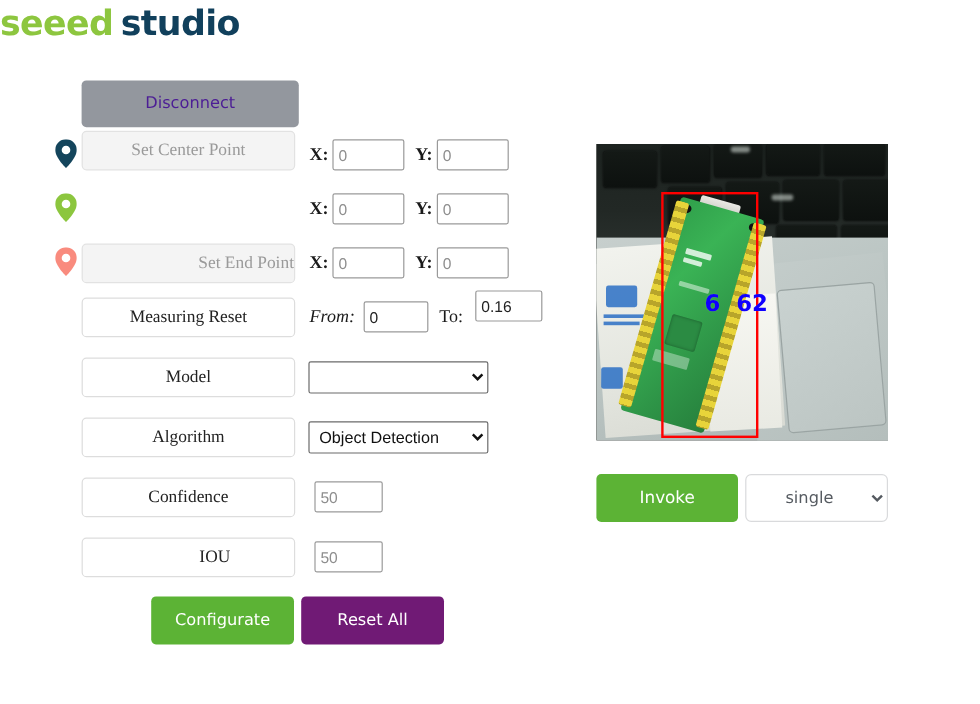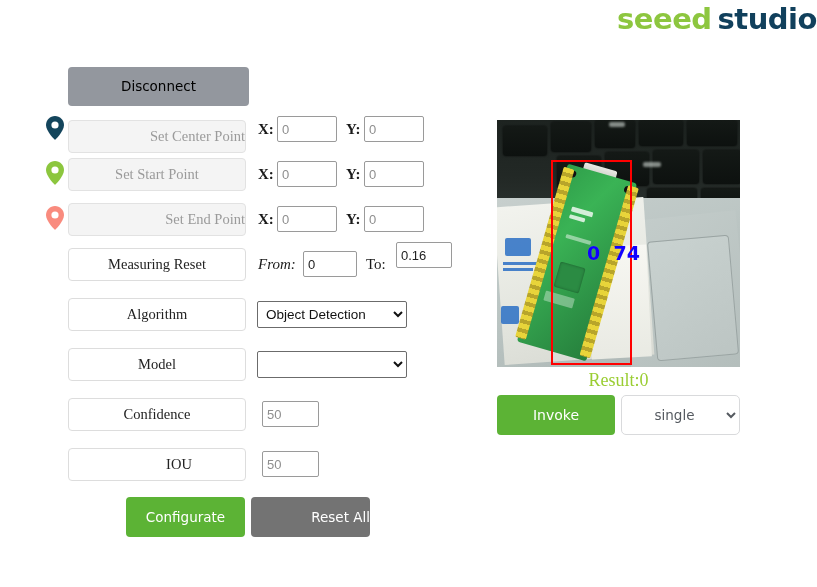--- a/index.html
+++ b/index.html
@@ -9,21 +9,21 @@
     width: 817px; height: 587px;
     background: #ffffff;
     font-family: "Liberation Serif", serif;
     overflow: hidden;
   }
   .page { position: relative; width: 817px; height: 587px; }
 
   
   .logo {
     position: absolute; left: 0; top: 0; width: 817px;
-    text-align: right;
+    text-align: left;
     padding-top: 2px;
     font-family: "DejaVu Sans", sans-serif;
     font-size: 29px;
     font-weight: 700;
     letter-spacing: -0.5px;
     white-space: nowrap;
   }
   .logo .seeed { color: #8DC63F; }
   .logo .studio { color: #11405C; margin-left: 6px; }
 
@@ -31,21 +31,21 @@
   .left-col { position: absolute; left: 0; top: 52px; width: 480px; }
 
   .row { position: relative; height: 45px; }
 
   
   .btn-disconnect {
     position: absolute; left: 68px; top: 15px;
     width: 181px; height: 39px;
     background: #93979E;
     border: none; border-radius: 4px;
-    color: #000000;
+    color: #4c1d95;
     font-family: "DejaVu Sans", sans-serif;
     font-size: 13.5px;
     cursor: pointer;
     line-height: 39px;
     text-align: center;
     padding: 0;
   }
 
   
   .pin {
@@ -117,21 +117,21 @@
     border: none; border-radius: 4px;
     color: #ffffff;
     font-family: "DejaVu Sans", sans-serif;
     font-size: 13.5px;
     cursor: pointer;
     text-align: center;
     line-height: 40px;
     padding: 0;
   }
   .btn-green { background: #5CB335; }
-  .btn-gray  { background: #737373; text-align: right; }
+  .btn-gray  { background: #701a75; }
 
   
   .right-col { position: absolute; left: 497px; top: 120px; width: 243px; }
 
   .preview {
     position: relative;
     width: 243px; height: 247px;
     overflow: hidden;
     background: #2a2f2c;
   }
@@ -304,35 +304,34 @@
       <button class="btn-disconnect">Disconnect</button>
     </div>
 
     <div class="row" style="height:45px;">
       <span class="pin" style="top:19px;">
         <svg viewBox="0 0 18 24">
             <path d="M9 0C4 0 0 4 0 9c0 6.5 9 15 9 15s9-8.5 9-15c0-5-4-9-9-9z" fill="#14455C"></path>
             <circle cx="9" cy="9" r="3.6" fill="#ffffff"></circle>
           </svg>
       </span>
-      <button class="lbl-btn disabled" style="top:23px;text-align:right;">Set Center Point</button>
+      <button class="lbl-btn disabled" style="top:12px;">Set Center Point</button>
       <span class="axis-label" style="left:258px; top:16px;">X:</span>
       <input class="small-input" style="left: 277px; top: 19px; width: 60px;" placeholder="0">
       <span class="axis-label" style="left:346px; top:16px;">Y:</span>
       <input class="small-input" style="left: 364px; top: 19px; width: 60px;" placeholder="0">
     </div>
 
     <div class="row" style="height:45px;">
       <span class="pin" style="top:19px;">
         <svg viewBox="0 0 18 24">
             <path d="M9 0C4 0 0 4 0 9c0 6.5 9 15 9 15s9-8.5 9-15c0-5-4-9-9-9z" fill="#8CC63E"></path>
             <circle cx="9" cy="9" r="3.6" fill="#ffffff"></circle>
           </svg>
       </span>
-      <button class="lbl-btn disabled" style="top:16px;">Set Start Point</button>
       <span class="axis-label" style="left:258px; top:16px;">X:</span>
       <input class="small-input" style="left: 277px; top: 19px; width: 60px;" placeholder="0">
       <span class="axis-label" style="left:346px; top:16px;">Y:</span>
       <input class="small-input" style="left: 364px; top: 19px; width: 60px;" placeholder="0">
     </div>
 
     <div class="row" style="height:45px;">
       <span class="pin" style="top:19px;">
         <svg viewBox="0 0 18 24">
             <path d="M9 0C4 0 0 4 0 9c0 6.5 9 15 9 15s9-8.5 9-15c0-5-4-9-9-9z" fill="#F98B7E"></path>
@@ -348,30 +347,30 @@
 
     <div class="row" style="height:50px;">
       <button class="lbl-btn" style="top:16px;">Measuring Reset</button>
       <span class="axis-label" style="left:258px; top:16px; font-weight:400;font-style:italic;">From:</span>
       <input class="small-input" style="left: 303px; top: 19px; width: 54px;" value="0">
       <span class="axis-label" style="left:366px; top:16px; font-weight:400;">To:</span>
       <input class="small-input" style="left: 396px; top: 10px; width: 56px;" value="0.16">
     </div>
 
     <div class="row" style="height:50px;">
+      <button class="lbl-btn" style="top:16px;">Model</button>
+      <select class="sel" style="left:257px; top:19px; width:150px;">
+        <option></option>
+      </select>
+    </div>
+
+    <div class="row" style="height:50px;">
       <button class="lbl-btn" style="top:16px;">Algorithm</button>
       <select class="sel" style="left:257px; top:19px; width:150px;">
         <option>Object Detection</option>
-      </select>
-    </div>
-
-    <div class="row" style="height:50px;">
-      <button class="lbl-btn" style="top:16px;">Model</button>
-      <select class="sel" style="left:257px; top:19px; width:150px;">
-        <option></option>
       </select>
     </div>
 
     <div class="row" style="height:50px;">
       <button class="lbl-btn" style="top:16px;">Confidence</button>
       <input class="small-input" style="left: 262px; top: 19px; width: 57px;" placeholder="50">
     </div>
 
     <div class="row" style="height:50px;">
       <button class="lbl-btn" style="top:16px;padding-left:44px;">IOU</button>
@@ -426,24 +425,23 @@
           <div class="silk" style="left:16px; top:48px; width:16px; height:4px;"></div>
           <div class="silk" style="left:18px; top:68px; width:26px; height:4px; opacity:.6;"></div>
           <div class="chip"></div>
           <div class="silk" style="left:14px; top:128px; width:30px; height:10px; opacity:.45;"></div>
         </div>
         <div class="hdr hdr-l"></div>
         <div class="hdr hdr-r"></div>
       </div>
 
       <div class="bbox"></div>
-      <div class="bbox-label">0  74</div>
+      <div class="bbox-label">6  62</div>
     </div>
   </div>
 
-  <div class="result">Result:0</div>
 
   <button class="btn-invoke">Invoke</button>
   <select class="sel-mode">
     <option>single</option>
   </select>
 
 </div>
 
 </body></html>

